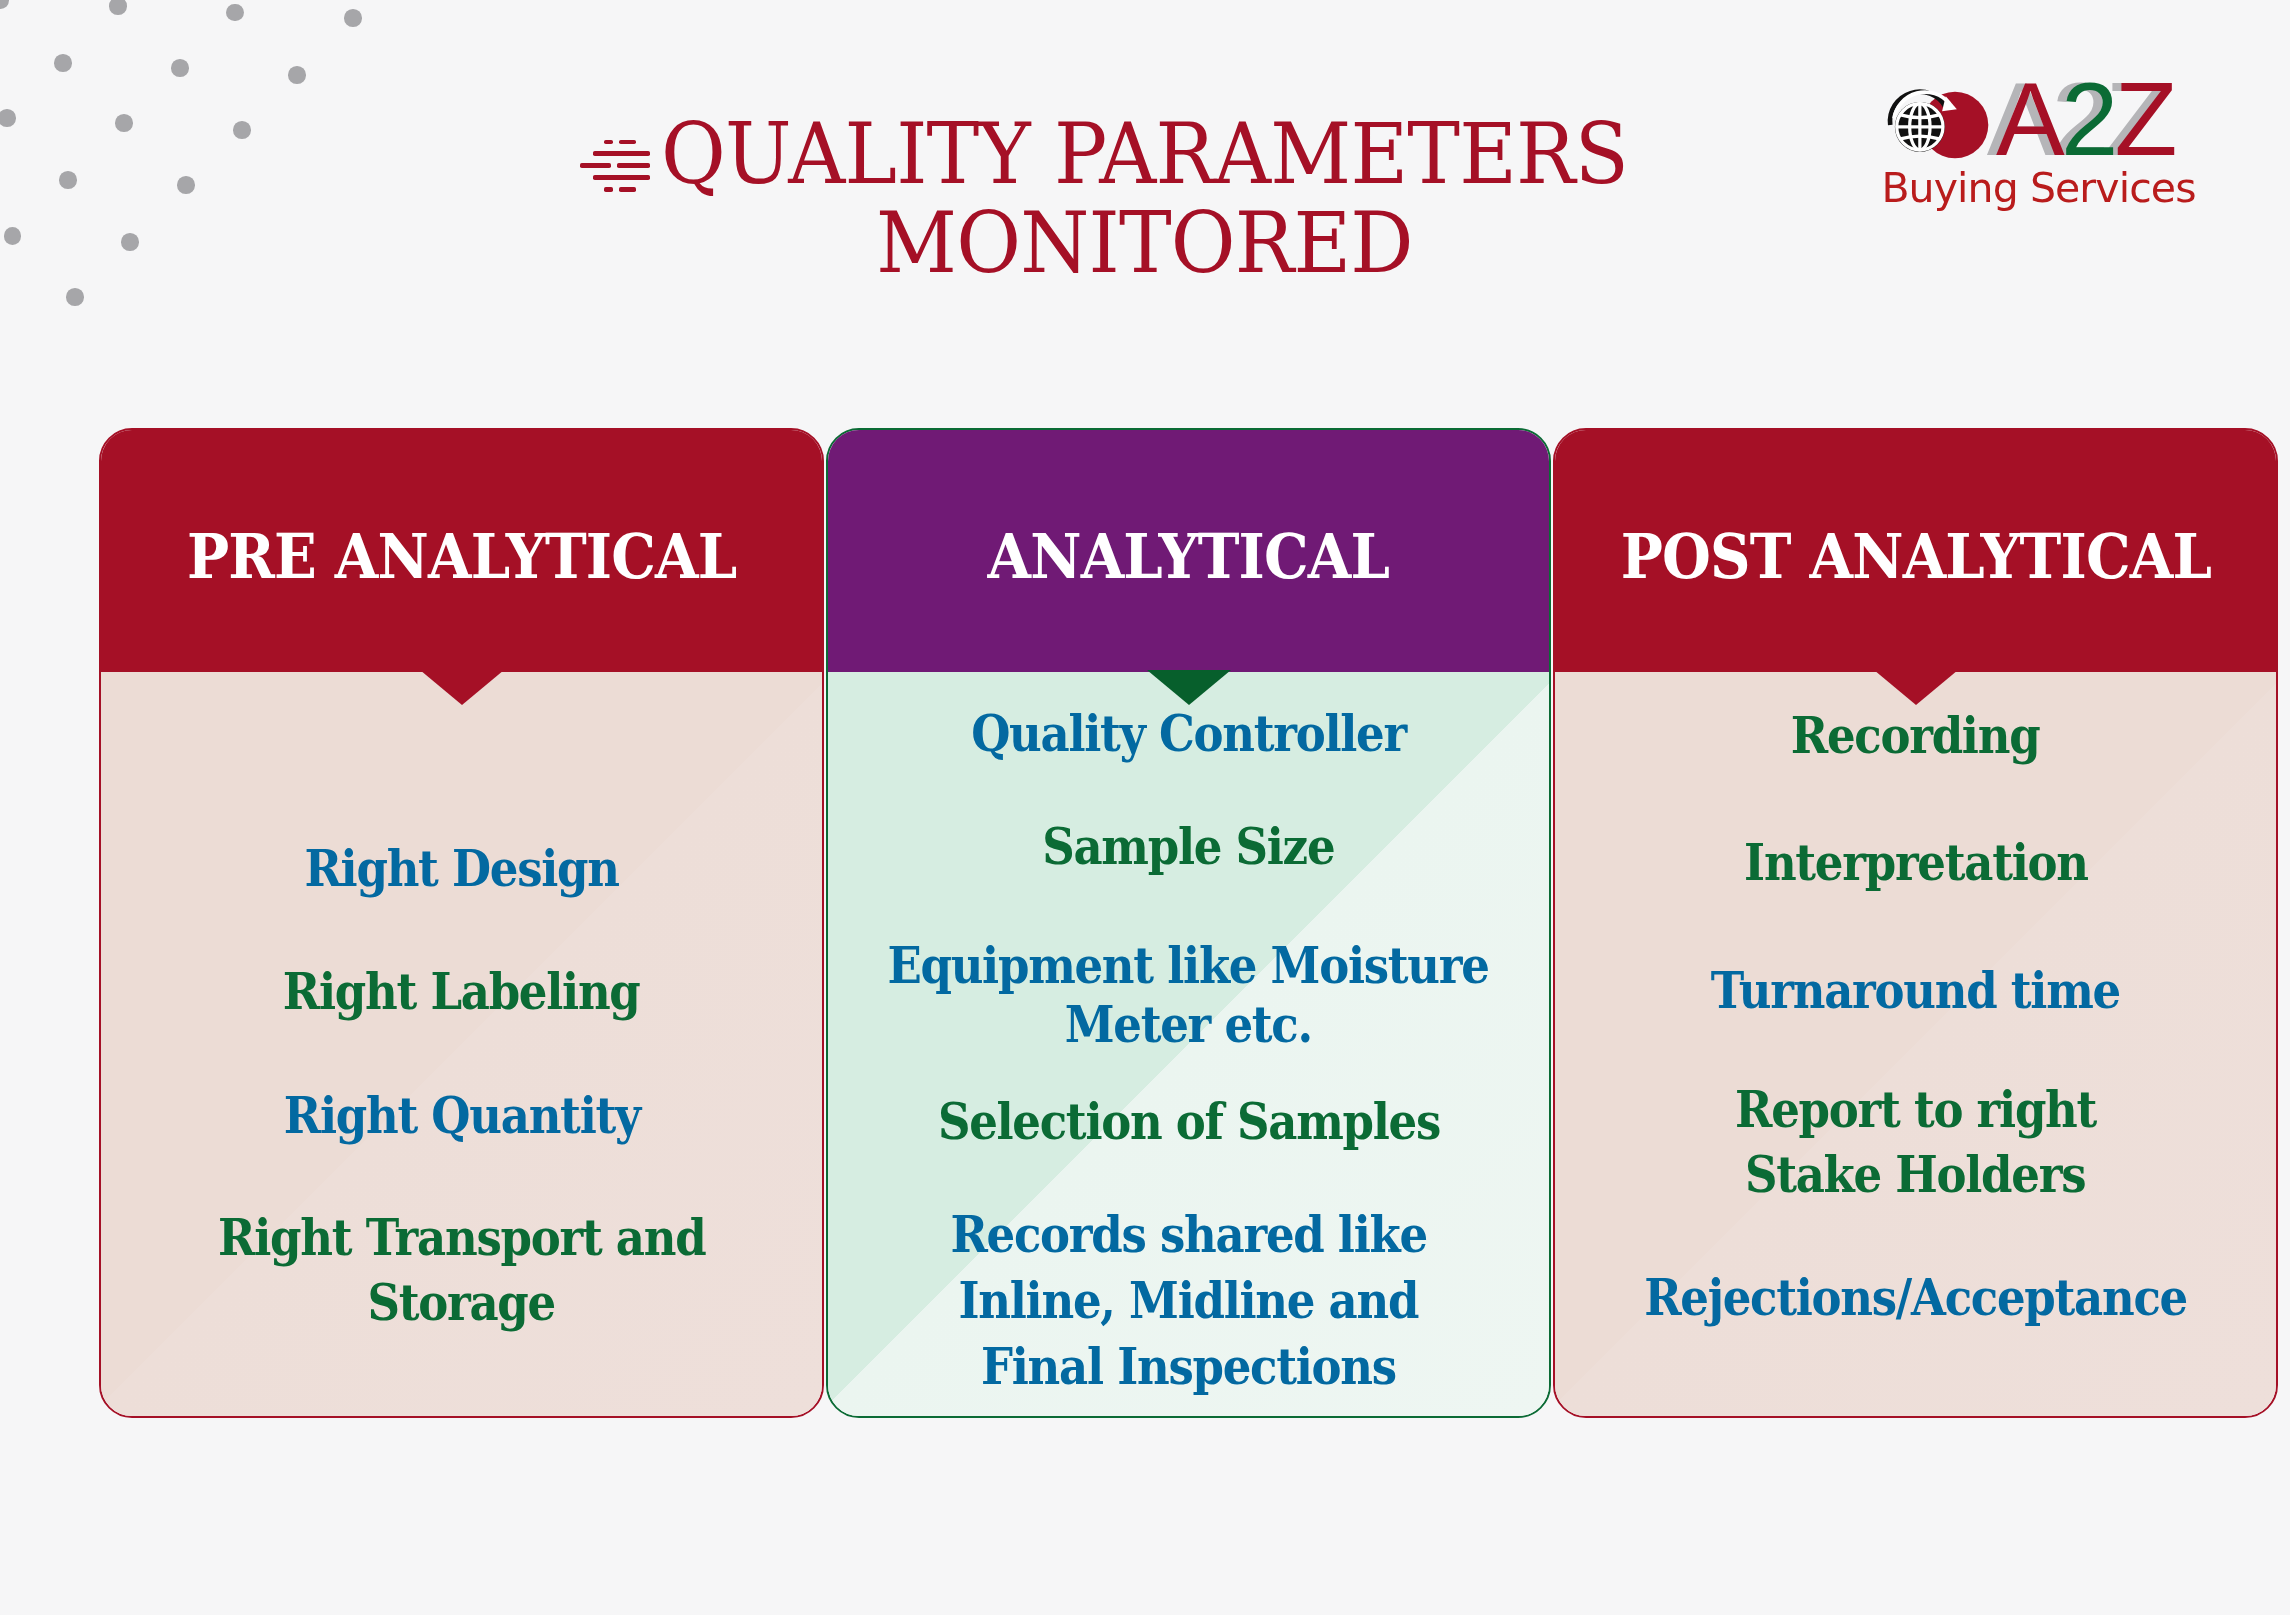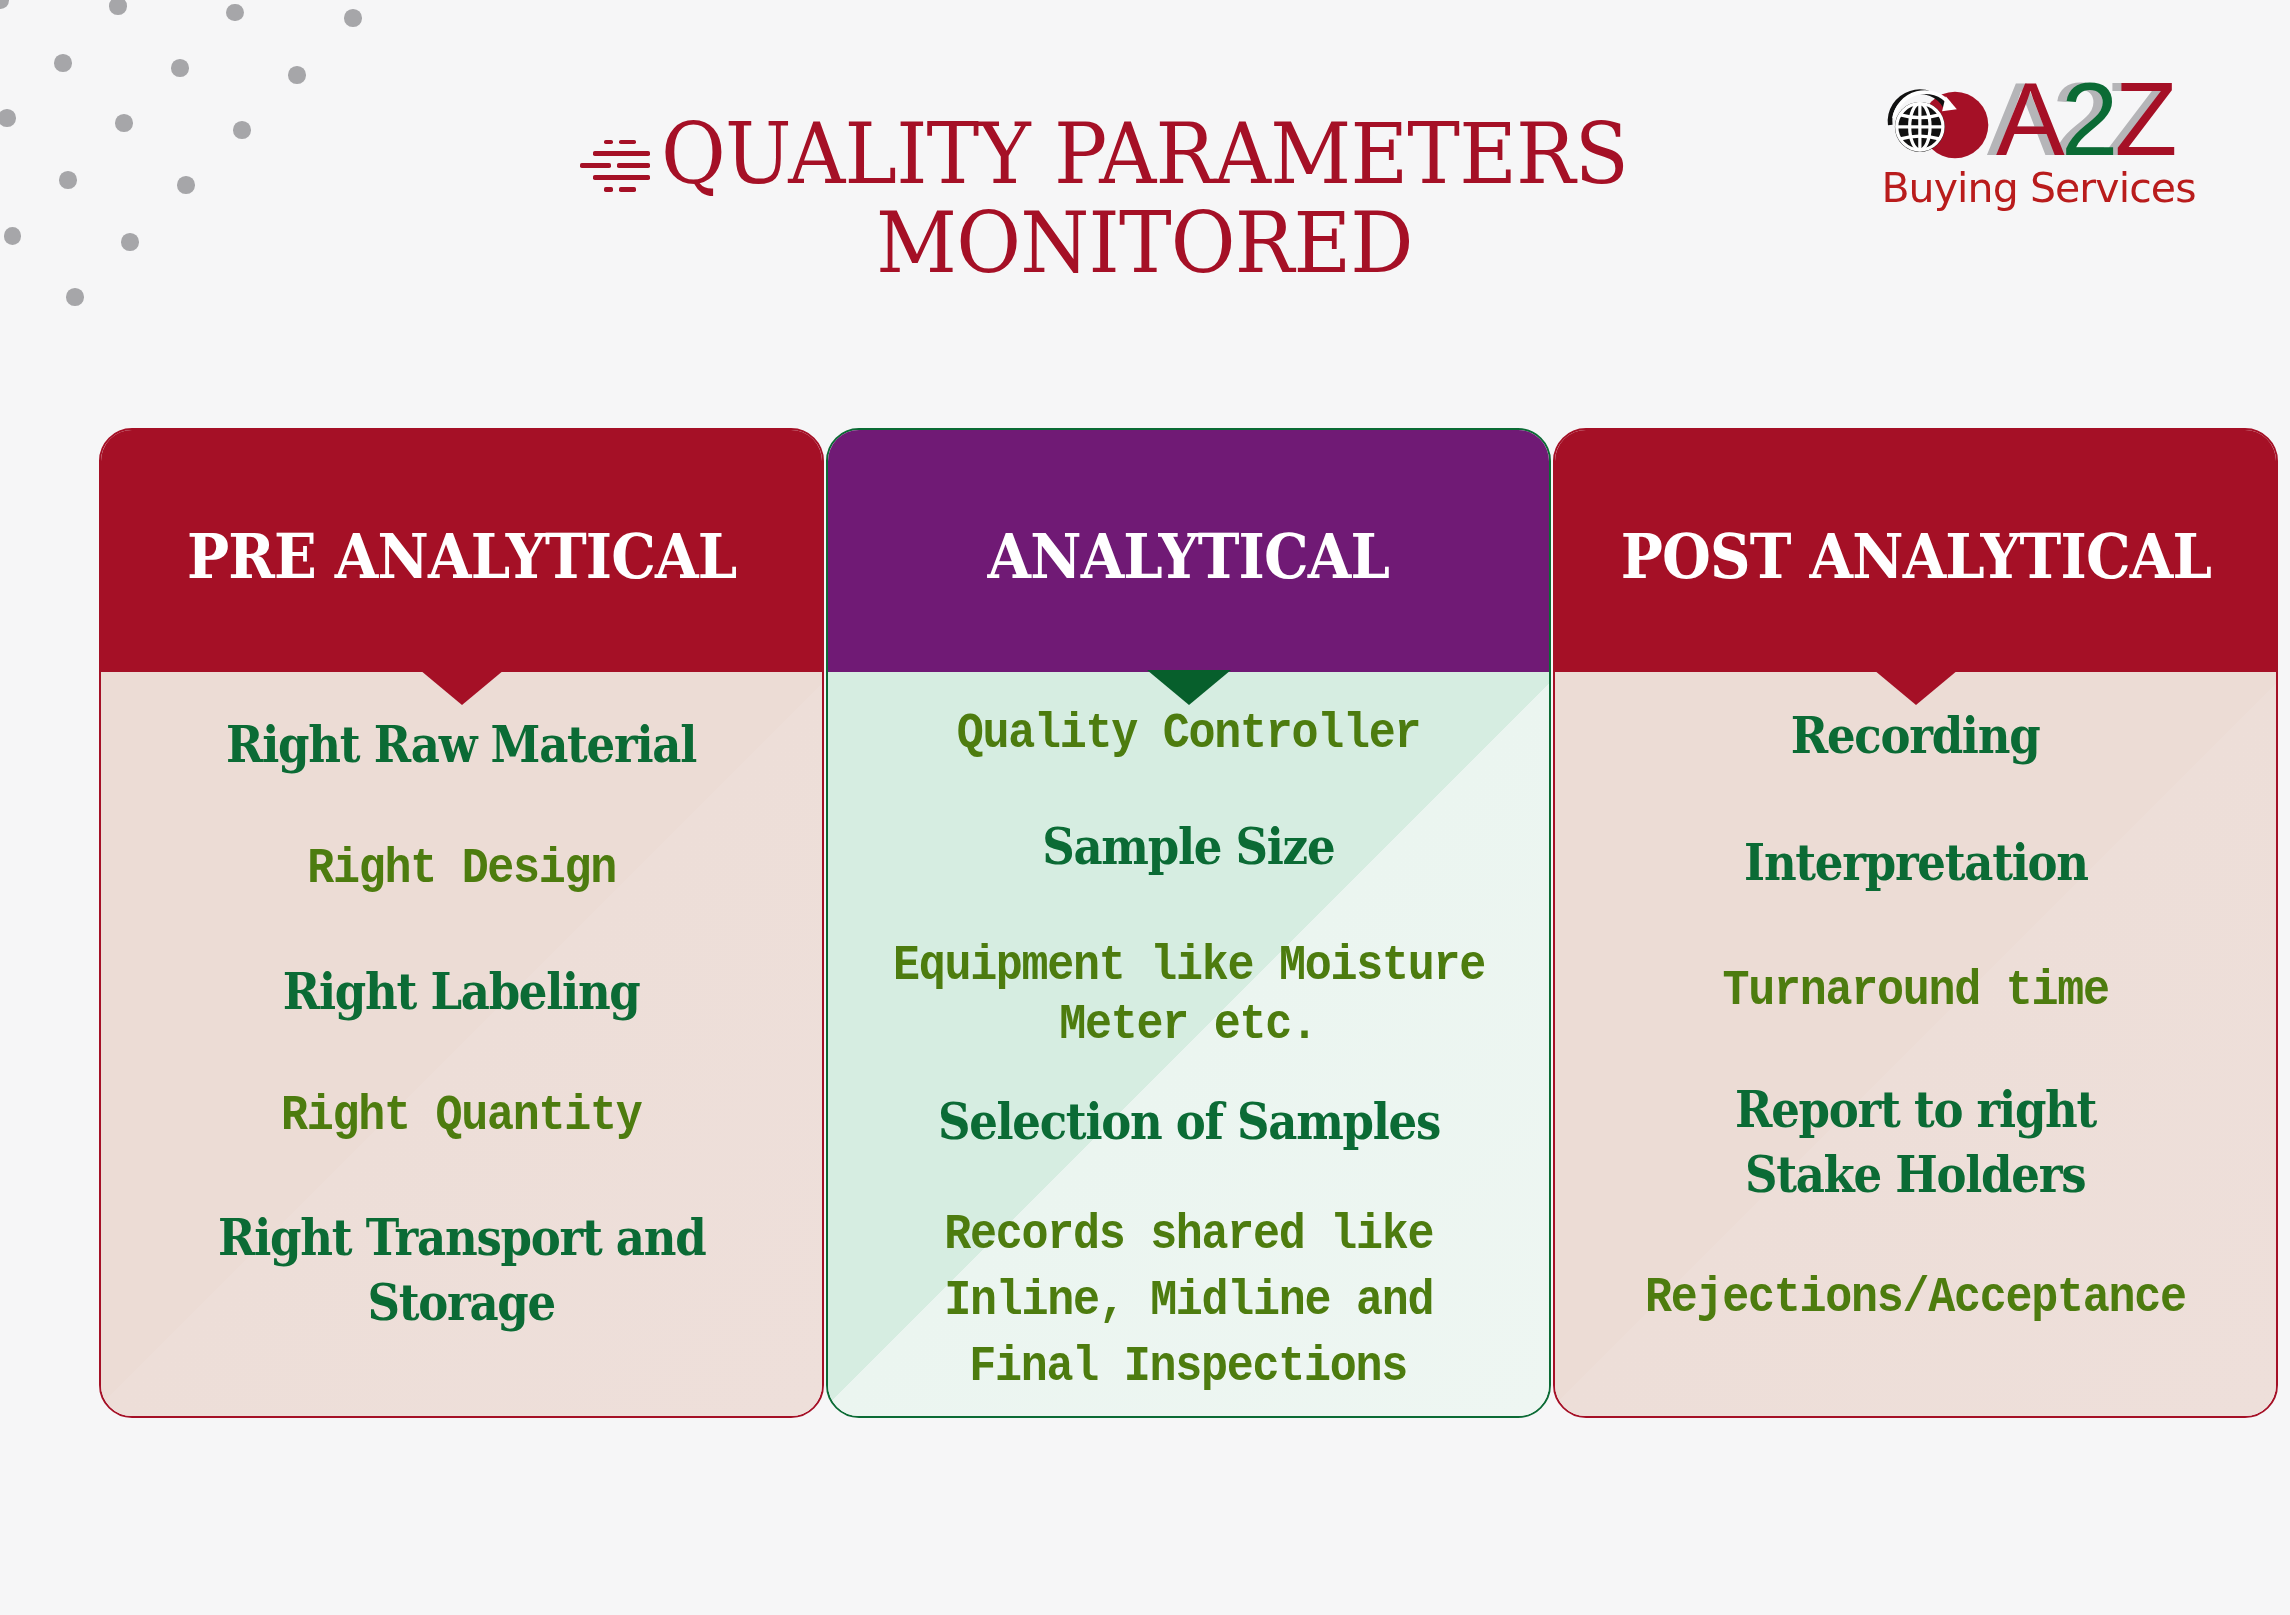--- a/index.html
+++ b/index.html
@@ -65,21 +65,21 @@
     z-index:2;
   }
   .card.red .notch { border-top:35px solid #a51026; }
   .card.green .notch { border-top:35px solid #075f2c; }
   .item {
     position:absolute; left:0; right:0; text-align:center;
     font-family:"DejaVu Serif", serif; font-weight:bold;
     font-size:50px; line-height:65px; letter-spacing:-1.4px;
   }
   .item .t { display:inline-block; transform:scaleX(0.9); }
-  .c-red { color:#4d7c0f;font-family:Liberation Mono, monospace; }
+  .c-red { color:#0369a1; }
   .c-green { color:#0b6b35; }
 </style>
 </head>
 <body>
 
 <div>
   <div class="dot" style="left:-8.3px;top:-8.3px"></div>
   <div class="dot" style="left:109px;top:-2.8px"></div>
   <div class="dot" style="left:226px;top:3.7px"></div>
   <div class="dot" style="left:344px;top:9.2px"></div>
@@ -132,21 +132,20 @@
   </div>
   <div class="logo-sub">Buying Services</div>
 </div>
 
 <div class="card red" style="left:99px">
   <div class="card-header">
     <span class="card-header-label">PRE ANALYTICAL</span>
   </div>
   <div class="notch"></div>
   <div class="card-body"></div>
-  <div class="item c-green" style="top:282px"><span class="t">Right Raw Material</span></div>
   <div class="item c-green" style="top:529px"><span class="t">Right Labeling</span></div>
   <div class="item c-red" style="top:406px"><span class="t">Right Design</span></div>
   <div class="item c-red" style="top:653px"><span class="t">Right Quantity</span></div>
   <div class="item c-green" style="top:775px">
     <span class="t">Right Transport and</span><br>
     <span class="t">Storage</span>
   </div>
 </div>
 
 <div class="card green" style="left:826px">

